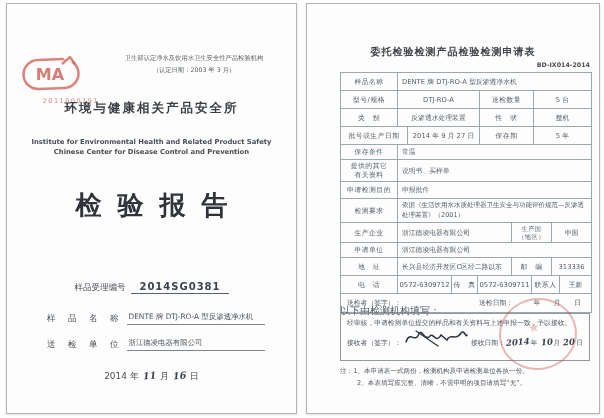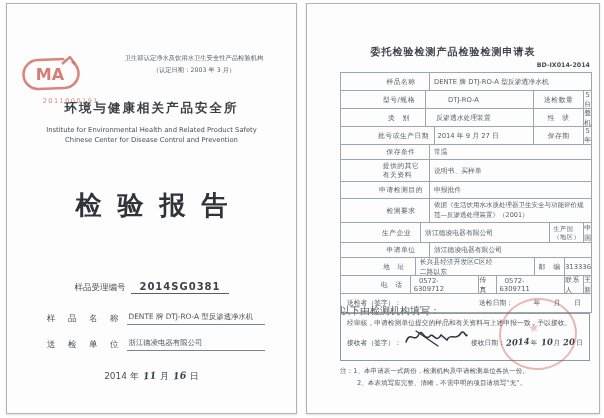--- a/index.html
+++ b/index.html
@@ -11,21 +11,21 @@
   #page-right{left:306px;width:292px;}
 
   
   .cert{position:absolute;right:10px;top:48px;width:184px;text-align:center;
         font-size:6.3px;line-height:1.9;color:#5a6065;}
   .cma-wrap{position:absolute;left:14px;top:52px;width:78px;text-align:left;opacity:.8;}
   .cma-num{font-size:6.5px;color:rgba(197,66,56,.8);letter-spacing:1.5px;margin-top:1px;text-align:right;}
   .org{position:absolute;left:0;top:92px;width:100%;text-align:center;}
   .org-cn1{font-size:14.5px;font-weight:bold;letter-spacing:3px;color:#3a3f45;}
   .org-cn2{font-size:12.5px;font-weight:bold;letter-spacing:2px;color:#3a3f45;margin-top:4px;}
-  .org-en{font-size:6.8px;font-weight:normal;color:#4a4f55;line-height:1.5;margin-top:8px;}
+  .org-en{font-size:6.8px;font-weight:bold;color:#4a4f55;line-height:1.5;margin-top:20px;}
   .report-title{position:absolute;left:0;top:184px;width:100%;text-align:center;
         font-size:26px;font-weight:600;letter-spacing:16px;text-indent:16px;color:#30343a;}
   .acc-line{position:absolute;left:0;top:277px;width:100%;text-align:center;font-size:8.5px;color:#474e55;}
   .acc-val{display:inline-block;font-size:10px;font-weight:bold;letter-spacing:1px;
         border-bottom:1px solid #596068;padding:0 8px 1px;margin-left:6px;color:#3c434b;}
   .fline{position:absolute;left:40px;width:218px;display:flex;align-items:center;font-size:8.5px;}
   .fline .flab{white-space:nowrap;letter-spacing:2px;color:#474e55;margin-right:6px;}
   .fline .fval{flex:1;border-bottom:1px solid #7d858c;font-size:7.4px;color:#4c545c;
         padding:0 2px 2px;white-space:nowrap;}
   .date-line{position:absolute;left:0;top:366px;width:100%;text-align:center;font-size:9px;color:#474e55;}
@@ -36,21 +36,21 @@
   .form-title{position:absolute;left:0;top:41px;width:100%;text-align:center;
         font-size:10px;font-weight:bold;letter-spacing:1px;color:#3f454c;}
   .form-code{position:absolute;left:33px;top:57px;width:250px;text-align:right;
         font-size:6.3px;font-weight:bold;color:#4a5056;}
   .tbl{position:absolute;left:33px;top:68px;width:250px;border:1px solid #9ca8ae;
         font-size:6.8px;color:#55606a;background:#fdfdfd;}
   .trow{display:flex;border-top:1px solid #9ca8ae;}
   .trow:first-child{border-top:none;}
   .tc{border-left:1px solid #9ca8ae;display:flex;align-items:center;box-sizing:border-box;}
   .tc:first-child{border-left:none;}
-  .lbl{justify-content:center;letter-spacing:.5px;margin-left:32px;}
+  .lbl{justify-content:center;text-align:center;letter-spacing:.5px;}
   .vl{justify-content:flex-start;padding:1px 4px;}
   .vc{justify-content:center;text-align:center;}
   .pre{white-space:pre-line;line-height:1.25;}
   .w56{width:56px;}.w82{width:82px;}.w54{width:54px;}.w66{width:66px;}.w72{width:72px;}
   .w114{width:114px;}.w40{width:40px;}.w26{width:26px;}.w28{width:28px;}.fx{flex:1;}
   .rh17{height:17px;}.rh14{height:14px;}.rh21{height:21px;}.rh16{height:16px;}
   .rh23{height:23px;}.rh19{height:19px;}.rh18{height:18px;}
   .wrap2{line-height:1.4;padding:2px 4px;font-size:6.5px;}
   .sendrow{justify-content:space-between;padding:0 10px 0 6px;width:100%;}
   .fill-note{position:absolute;left:33px;top:300px;font-size:10px;color:#505962;}

